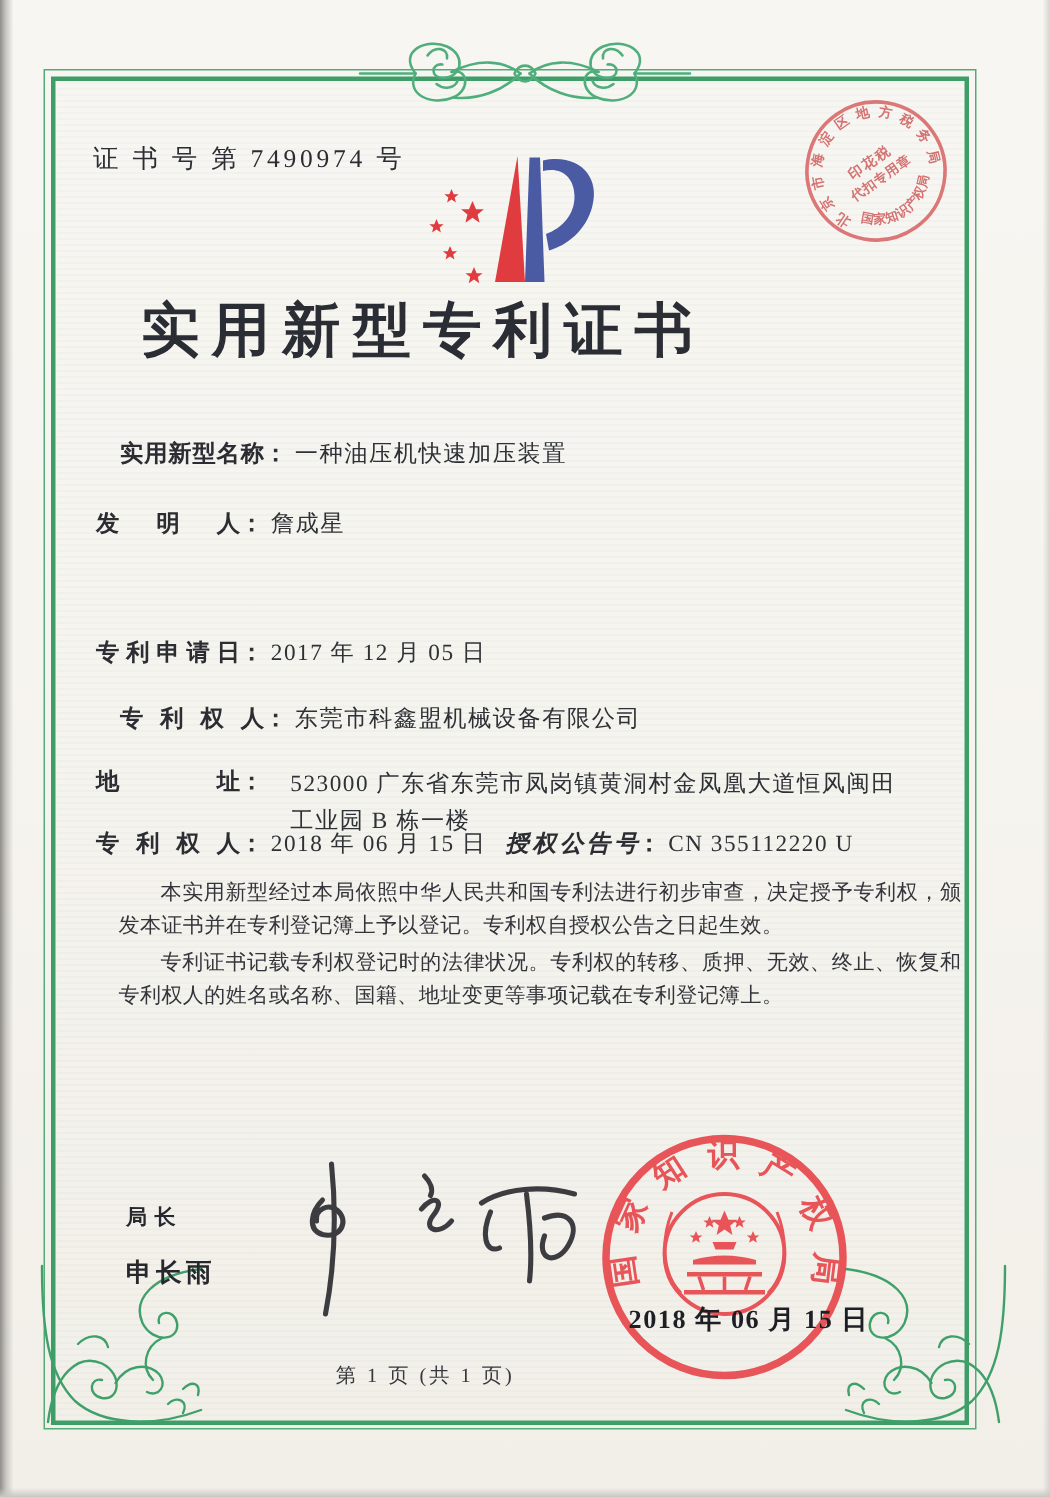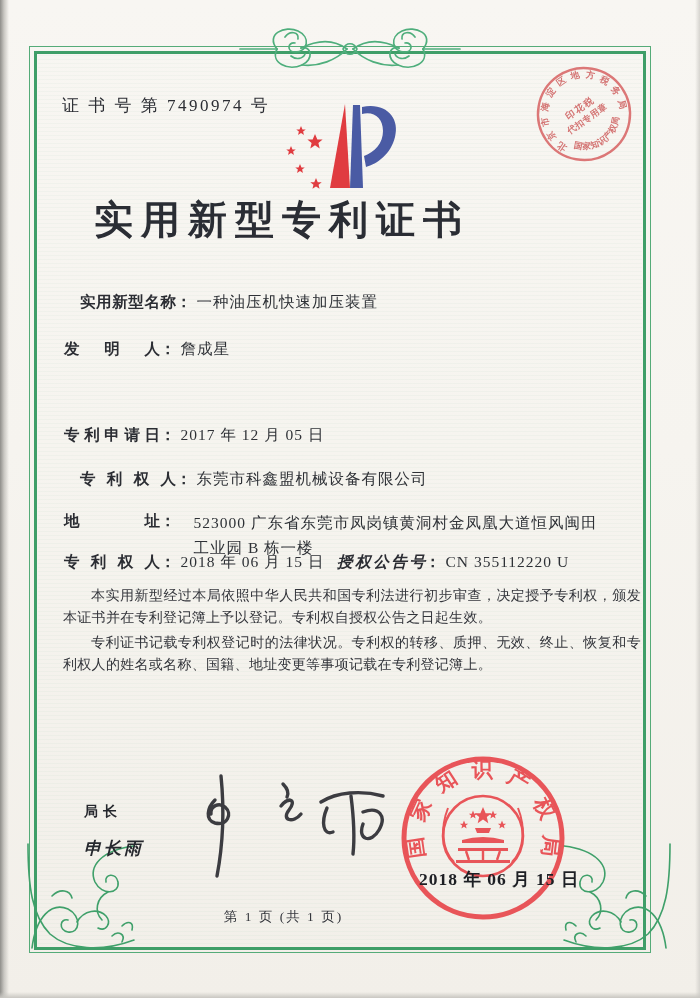--- a/index.html
+++ b/index.html
@@ -27,25 +27,25 @@
     font-size:39px;font-weight:700;letter-spacing:8px;color:#2a2d34;}
   .field-row{position:absolute;font-size:15.5px;white-space:nowrap;color:#2e3136;}
   .flabel{display:inline-block;width:96px;text-align:justify;text-align-last:justify;
     vertical-align:top;font-weight:600;color:#2b2d33;}
   .colon{font-weight:600;}
   .fvalue{margin-left:5px;letter-spacing:1px;}
   .addr-val{display:inline-block;vertical-align:top;width:478px;line-height:24.5px;
     letter-spacing:1px;margin-left:18px;white-space:normal;}
   .legal{position:absolute;left:63px;top:585px;width:578px;font-size:14px;
     line-height:21.5px;text-align:justify;color:#33353b;letter-spacing:.3px;}
-  .legal p{margin:0 0 4px 0;text-indent:2em;}
+  .legal p{margin:0 0 4px 16px;text-indent:2em;}
   .signer-title{position:absolute;left:84px;top:803px;font-size:14px;font-weight:700;
     letter-spacing:5px;color:#26282e;}
   .signer-name{position:absolute;left:84px;top:837px;font-size:17px;font-weight:700;
-    letter-spacing:3px;color:#26282e;font-style:italic;}
+    letter-spacing:3px;color:#26282e;}
   .seal-date{position:absolute;left:419px;top:867px;font-size:17.5px;font-weight:700;
     letter-spacing:1px;color:#1d1f24;z-index:6;white-space:nowrap;}
   .footer{position:absolute;left:0;top:908px;width:567px;text-align:center;
     font-size:13.5px;letter-spacing:2px;color:#35373d;}
   svg{display:block;}
 </style>
 </head>
 <body>
 
 <div id="page">

